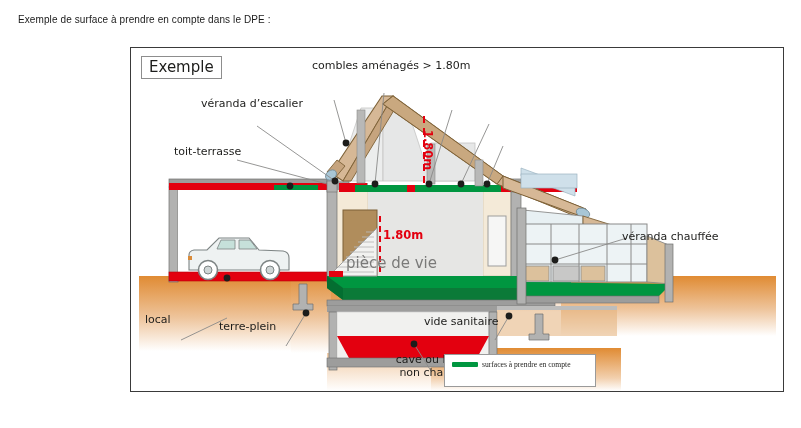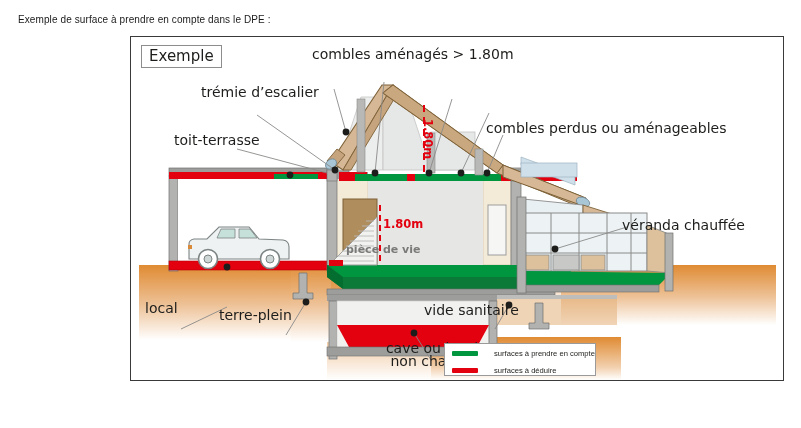--- a/index.html
+++ b/index.html
@@ -13,36 +13,36 @@
   #caption{
     position:absolute;
     left:18px; top:14px;
     font-size:10px;
     color:#1a1a1a;
     letter-spacing:0.1px;
     white-space:nowrap;
   }
   #figure{
     position:absolute;
-    left:130px; top:36px;
+    left:130px; top:47px;
     width:654px; height:345px;
     border:1px solid #3a3a3a;
     background:#ffffff;
     box-sizing:border-box;
     overflow:hidden;
   }
   #stage{
     position:absolute;
     left:0; top:0; width:652px; height:343px;
   }
   #stage svg{display:block;}
   .lbl{
     position:absolute;
     font-family:"DejaVu Sans", sans-serif;
-    font-size:14px;
+    font-size:11px;
     color:#1d1d1b;
     white-space:nowrap;
     line-height:13px;
   }
   .lbl.two{white-space:normal;text-align:center;}
   #example-box{
     position:absolute;
     left:10px; top:8px;
     border:1px solid #8d8d8d;
     background:#ffffff;
@@ -59,22 +59,22 @@
     background:#ffffff;
     box-sizing:border-box;
   }
   .legend-row{
     display:flex;align-items:center;
     height:16px;margin-top:1px;
     padding-left:7px;
   }
   .swatch{width:26px;height:5px;border-radius:1px;flex:0 0 auto;}
   .legend-txt{
-    font-family:Liberation Sans, sans-serif;
-    font-size:7.6px;color:#1d1d1b;margin-left:16px;
+    font-family:Liberation Serif, serif;
+    font-size:7.6px;color:#1d1d1b;margin-left:4px;
     white-space:nowrap;
   }
 </style>
 </head>
 <body>
 
 <div id="caption">Exemple de surface à prendre en compte dans le DPE :</div>
 
 <div id="figure">
 
@@ -300,50 +300,45 @@
         <circle cx="283" cy="296" r="3.4"></circle>
         <circle cx="378" cy="268" r="3.4"></circle>
       </g>
     </svg>
   </div>
 
   <div id="example-box">Exemple</div>
 
   <div class="lbl" style="left:181px; top:11px;">combles aménagés &gt; 1.80m</div>
 
-  <div class="lbl" style="left:70px; top:49px;">trémie d’escalier</div>
-
-
-  <div class="lbl" style="left:355px; top:85px;">combles perdus ou aménageables</div>
+  <div class="lbl" style="left:70px; top:49px;">véranda d’escalier</div>
+
+
 
   <div class="lbl" style="left:43px; top:97px;">toit-terrasse</div>
 
   <div class="lbl" style="left:491px; top:182px;">véranda chauffée</div>
 
   <div class="lbl" style="left:14px; top:265px;">local</div>
 
   <div class="lbl" style="left:88px; top:272px;">terre-plein</div>
 
   <div class="lbl" style="left:293px; top:267px;">vide sanitaire</div>
 
   <div class="lbl two" style="left:246px; top:305px; width:110px;">
     <span>cave ou local</span><br>
     <span>non chauffé</span>
   </div>
 
-  <div style="position:absolute;left:215px;top:206px;font-family:'DejaVu Sans',sans-serif;font-size:11px;color:#7a7a79;font-weight:bold;">pièce de vie</div>
+  <div style="position:absolute;left:215px;top:206px;font-family:'DejaVu Sans',sans-serif;font-size:15px;color:#7a7a79;">pièce de vie</div>
 
   <div style="position:absolute;left:252px;top:180px;font-family:'DejaVu Sans',sans-serif;font-size:11.5px;font-weight:bold;color:#e3000f;">1.80m</div>
 
   <div style="position:absolute;left:290px;top:82px;font-family:'DejaVu Sans',sans-serif;font-size:11.5px;font-weight:bold;color:#e3000f;writing-mode:vertical-rl;">1.80m</div>
 
   <div id="legend">
     <div class="legend-row">
       <span class="swatch" style="background:#009640"></span>
       <span class="legend-txt">surfaces à prendre en compte</span>
     </div>
-    <div class="legend-row">
-      <span class="swatch" style="background:#e3000f"></span>
-      <span class="legend-txt">surfaces à déduire</span>
-    </div>
   </div>
 
 </div>
 
 </body></html>

